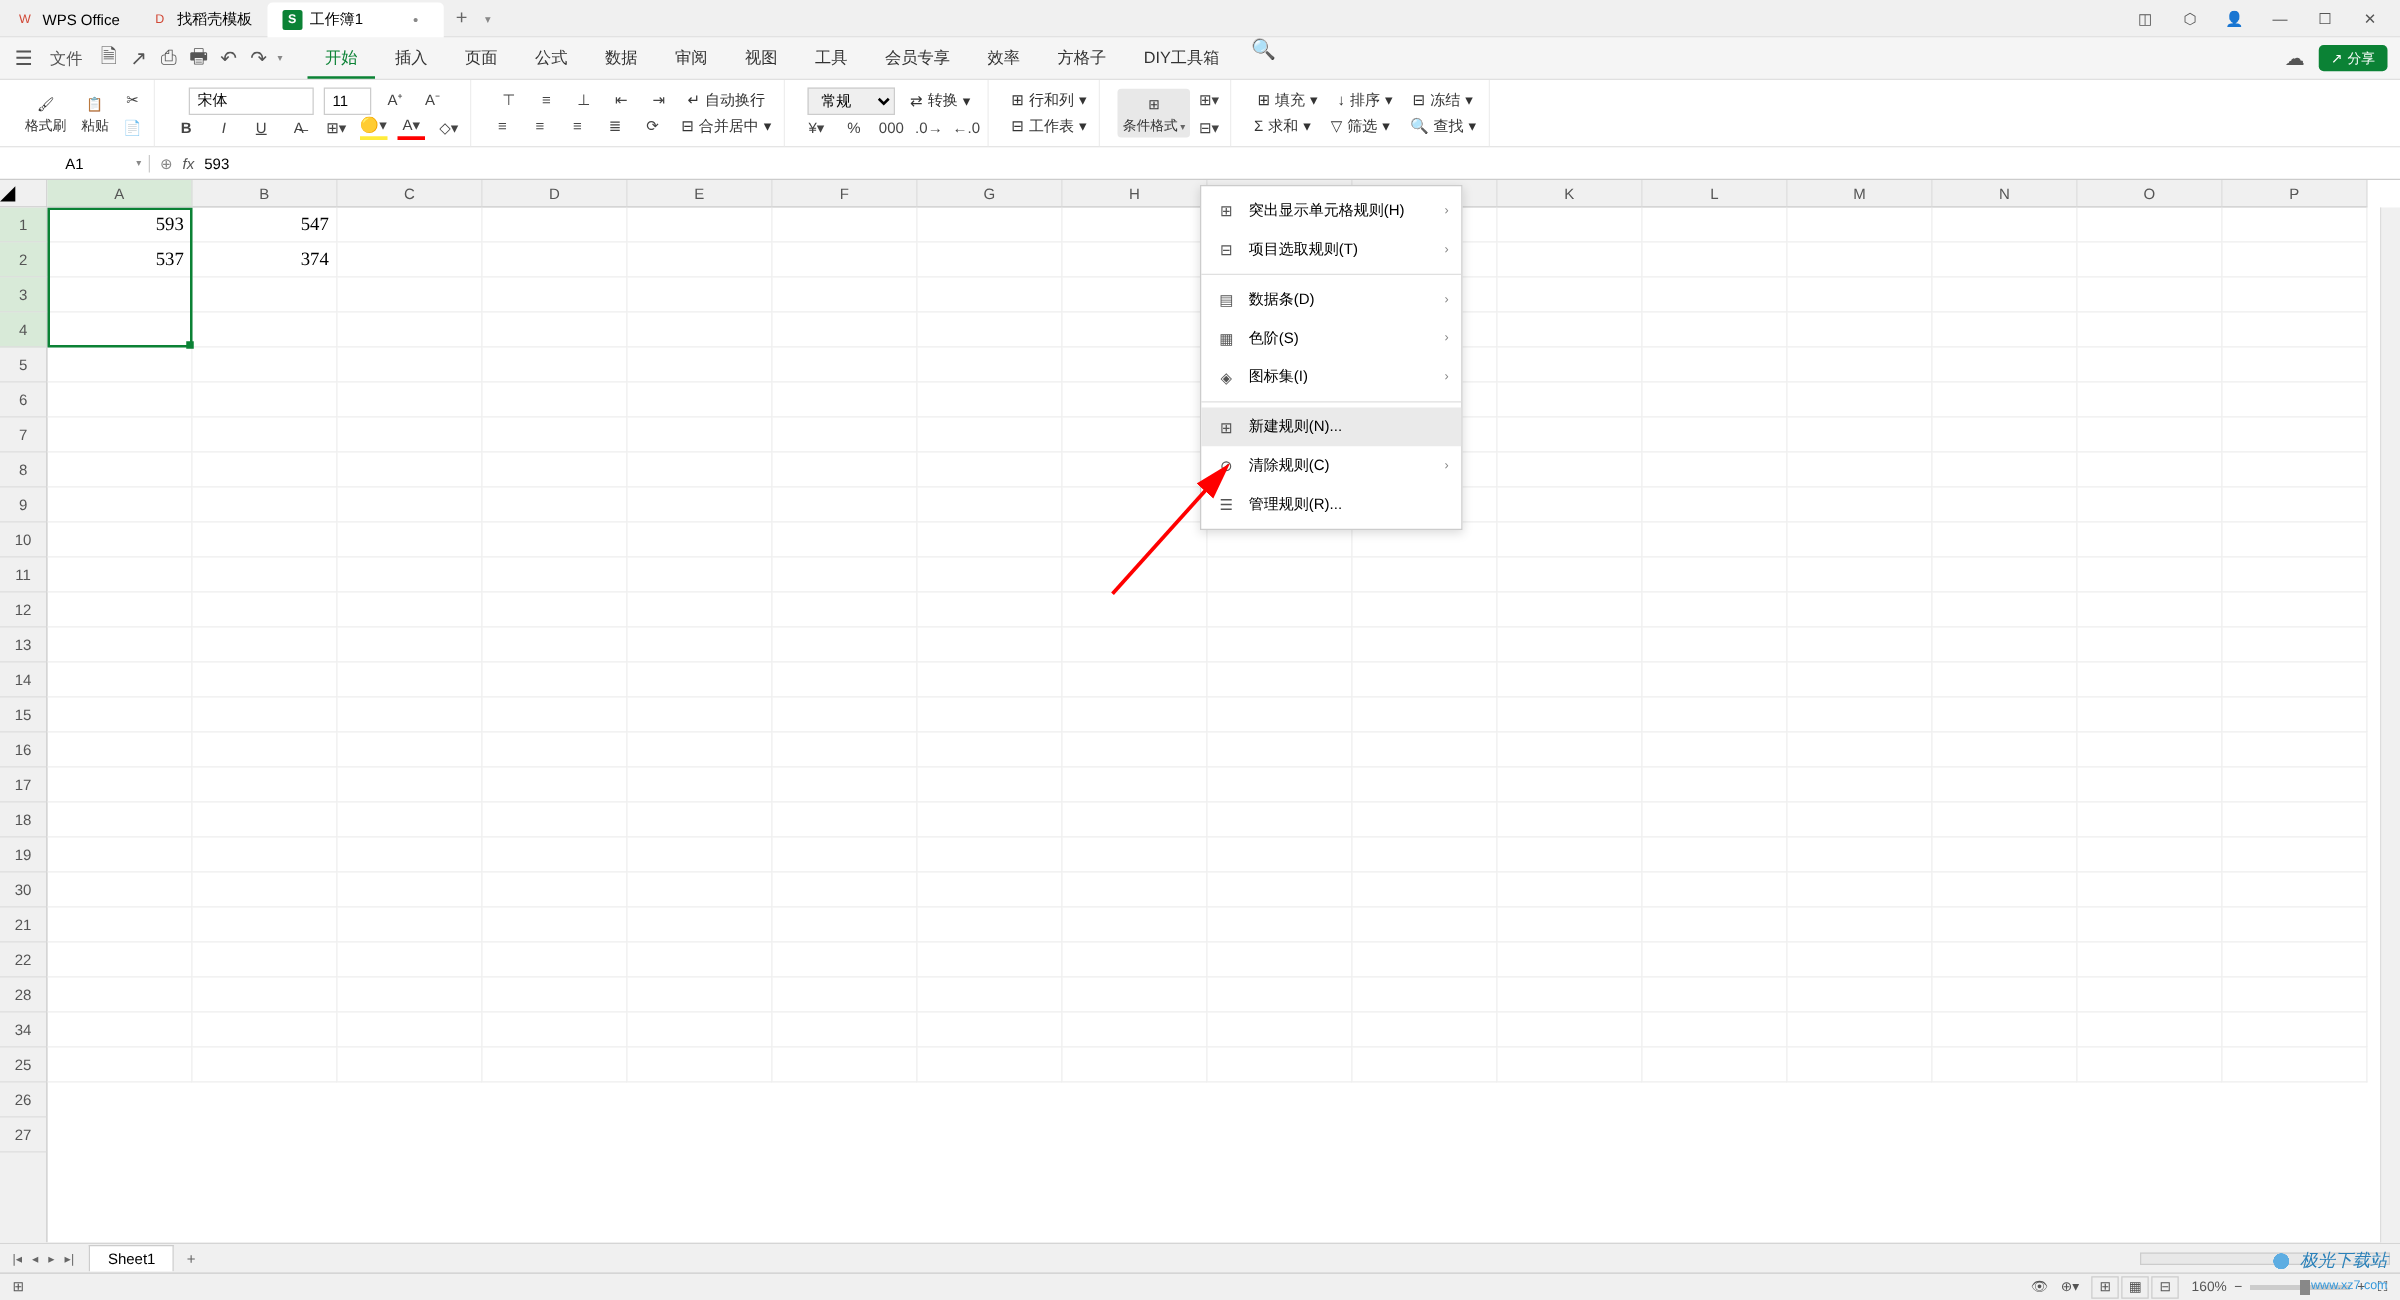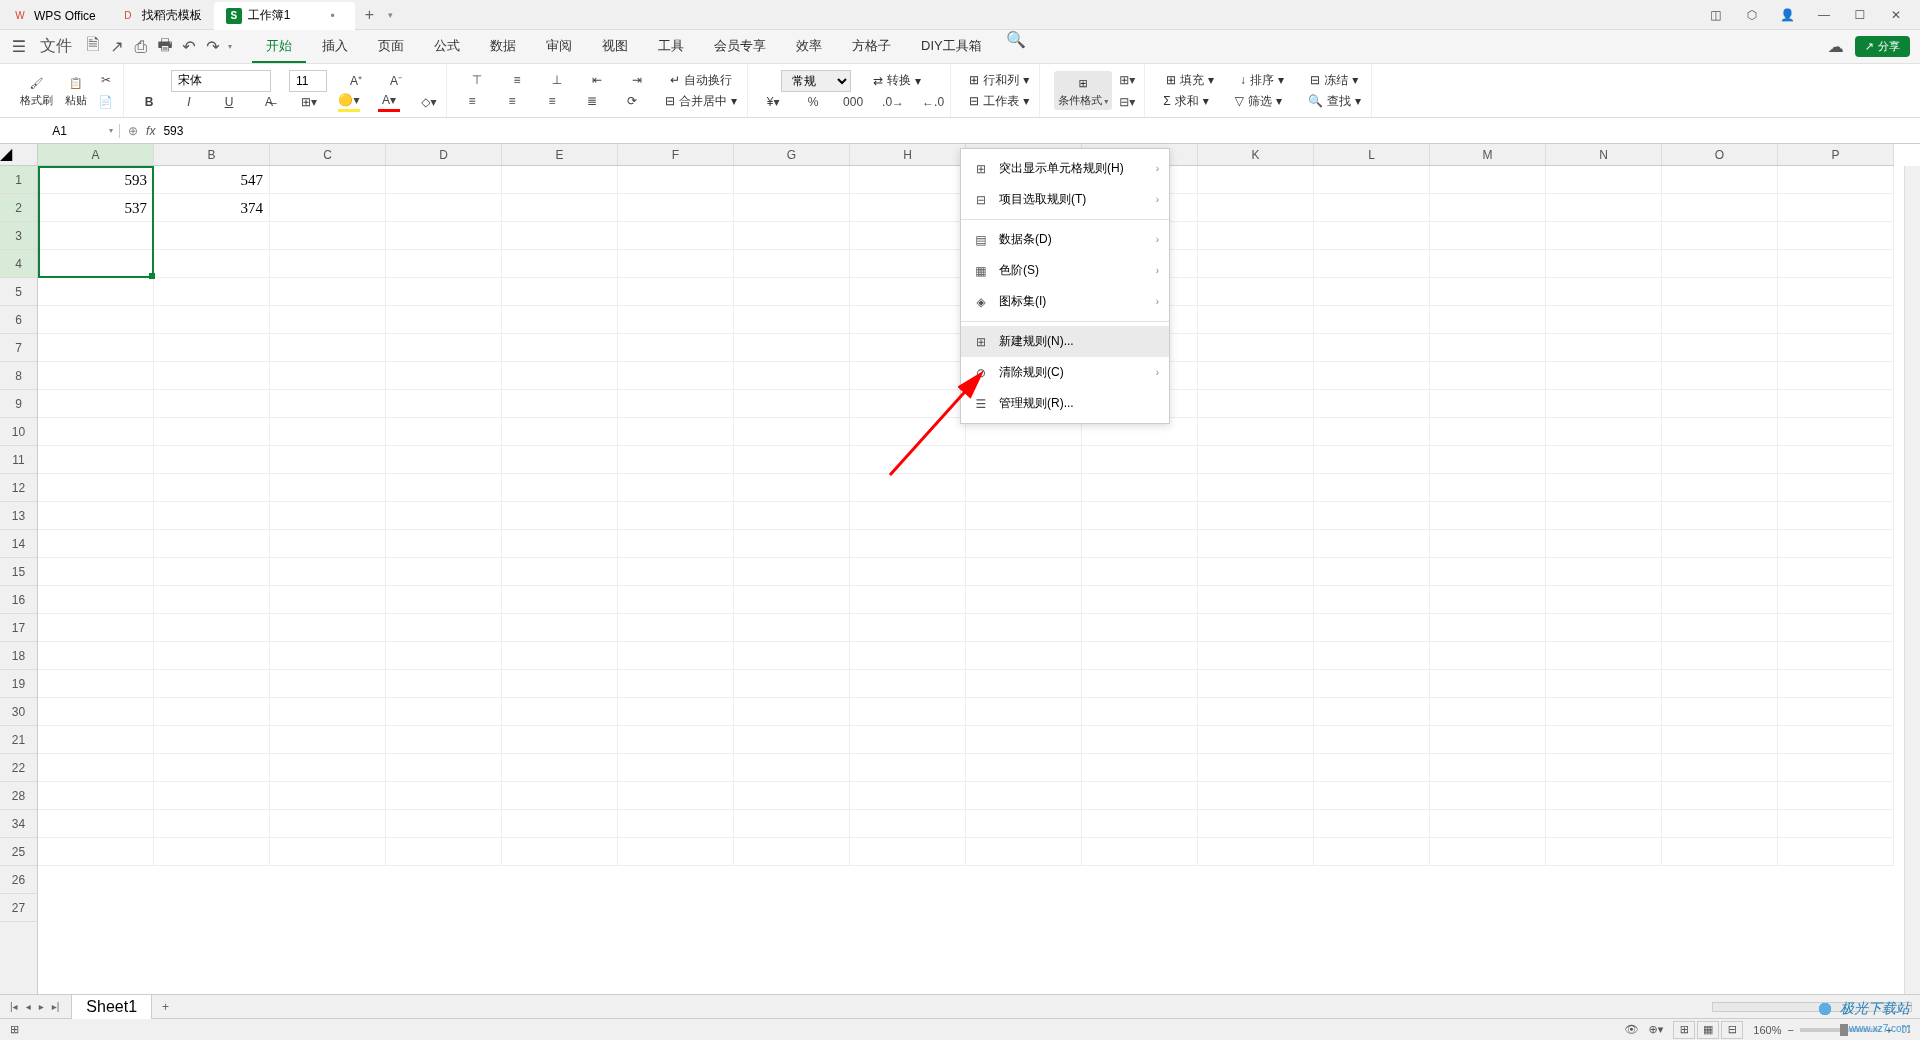--- a/index.html
+++ b/index.html
@@ -12,40 +12,40 @@
 .tab-icon { width: 16px; height: 16px; margin-right: 6px; display: inline-flex; align-items: center; justify-content: center; font-size: 10px; color: #d14836; }
 .tab-icon.green { background: #0b8235; color: #fff; border-radius: 2px; font-weight: bold; }
 .tab-close { margin-left: 8px; color: #888; font-size: 10px; }
 .tab-add { padding: 0 10px; font-size: 16px; color: #666; height: 28px; display: flex; align-items: center; }
 .window-controls { margin-left: auto; display: flex; gap: 16px; padding-right: 14px; }
 .window-control { width: 20px; height: 20px; display: flex; align-items: center; justify-content: center; color: #555; font-size: 12px; cursor: pointer; }
 
 
 .menu-bar { height: 34px; background: #f5f5f5; display: flex; align-items: center; padding: 0 10px; border-bottom: 1px solid #e0e0e0; }
 .menu-left { display: flex; align-items: center; gap: 6px; }
-.menu-btn { padding: 4px 6px; font-size: 16px; color: #555; cursor: pointer; }
+.menu-btn { padding: 4px 6px; font-size: 13px; color: #555; cursor: pointer; }
 .menu-icon { width: 18px; height: 18px; display: flex; align-items: center; justify-content: center; color: #555; cursor: pointer; }
 .tabs-row { display: flex; margin-left: 20px; gap: 2px; }
 .menu-tab { padding: 6px 14px; font-size: 13px; color: #333; cursor: pointer; }
 .menu-tab.active { color: #0b8235; border-bottom: 2px solid #0b8235; }
 .menu-right { margin-left: auto; display: flex; gap: 10px; align-items: center; }
 .share-btn { background: #0b8235; color: #fff; padding: 3px 10px; font-size: 11px; border-radius: 4px; display: flex; align-items: center; gap: 4px; }
 
 
 .ribbon { height: 54px; background: #fff; border-bottom: 1px solid #ddd; display: flex; align-items: center; padding: 0 10px; gap: 8px; }
 .ribbon-group { display: flex; flex-direction: column; align-items: center; padding: 0 6px; border-right: 1px solid #eee; height: 100%; justify-content: center; }
 .ribbon-group.row { flex-direction: row; gap: 4px; }
 .ribbon-btn { display: flex; flex-direction: column; align-items: center; font-size: 11px; color: #333; cursor: pointer; padding: 2px 4px; }
 .ribbon-btn-icon { width: 20px; height: 20px; display: flex; align-items: center; justify-content: center; }
 .ribbon-sm { width: 22px; height: 20px; display: flex; align-items: center; justify-content: center; font-size: 12px; color: #444; cursor: pointer; }
 .ribbon-input { border: 1px solid #ccc; font-size: 12px; padding: 2px 6px; height: 22px; }
 .font-name { width: 100px; }
 .font-size { width: 38px; }
 .ribbon-stack { display: flex; flex-direction: column; gap: 2px; }
-.ribbon-row { display: flex; gap: 18px; align-items: center; }
+.ribbon-row { display: flex; gap: 8px; }
 .ribbon-lbl-btn { display: flex; align-items: center; font-size: 12px; color: #333; gap: 4px; cursor: pointer; padding: 2px 4px; }
 .conditional-format { background: #e8e8e8; border-radius: 3px; }
 .drop-arrow { font-size: 8px; color: #666; margin-left: 2px; }
 
 
 .formula-bar { height: 26px; background: #fff; border-bottom: 1px solid #ccc; display: flex; align-items: center; }
 .name-box { width: 120px; border-right: 1px solid #ccc; display: flex; align-items: center; padding: 0 8px; font-size: 12px; justify-content: center; position: relative; }
 .name-box::after { content: "▾"; position: absolute; right: 6px; font-size: 8px; color: #888; }
 .fx-area { display: flex; align-items: center; padding: 0 8px; gap: 8px; font-size: 12px; }
 .fx-label { font-style: italic; color: #555; }
@@ -74,21 +74,21 @@
 .dd-sep { height: 1px; background: #e0e0e0; margin: 4px 0; }
 .dd-arrow { position: absolute; right: 10px; color: #888; font-size: 10px; }
 
 
 .red-arrow { position: absolute; left: 880px; top: 355px; z-index: 200; pointer-events: none; }
 
 
 .sheet-tabs { height: 24px; background: #f0f0f0; border-top: 1px solid #ccc; display: flex; align-items: center; padding: 0 8px; font-size: 12px; }
 .sheet-nav { display: flex; gap: 4px; margin-right: 10px; }
 .sheet-nav span { cursor: pointer; color: #666; font-size: 10px; padding: 0 2px; }
-.sheet-tab { padding: 3px 14px; background: #fff; border: 1px solid #ccc; border-bottom: none; border-radius: 0 0 0 0; font-size: 16px; }
+.sheet-tab { padding: 3px 14px; background: #fff; border: 1px solid #ccc; border-bottom: none; border-radius: 0 0 0 0; font-size: 12px; }
 .sheet-add { padding: 0 10px; color: #666; cursor: pointer; }
 
 
 .status-bar { height: 22px; background: #f0f0f0; border-top: 1px solid #ccc; display: flex; align-items: center; padding: 0 10px; font-size: 11px; color: #555; }
 .status-right { margin-left: auto; display: flex; gap: 10px; align-items: center; }
 .view-btns { display: flex; gap: 2px; }
 .view-btn { width: 22px; height: 18px; border: 1px solid #ccc; display: flex; align-items: center; justify-content: center; }
 .zoom { display: flex; align-items: center; gap: 6px; }
 .zoom-slider { width: 80px; height: 4px; background: #ccc; position: relative; }
 .zoom-slider::after { content: ""; position: absolute; width: 8px; height: 12px; background: #888; top: -4px; left: 50%; }

